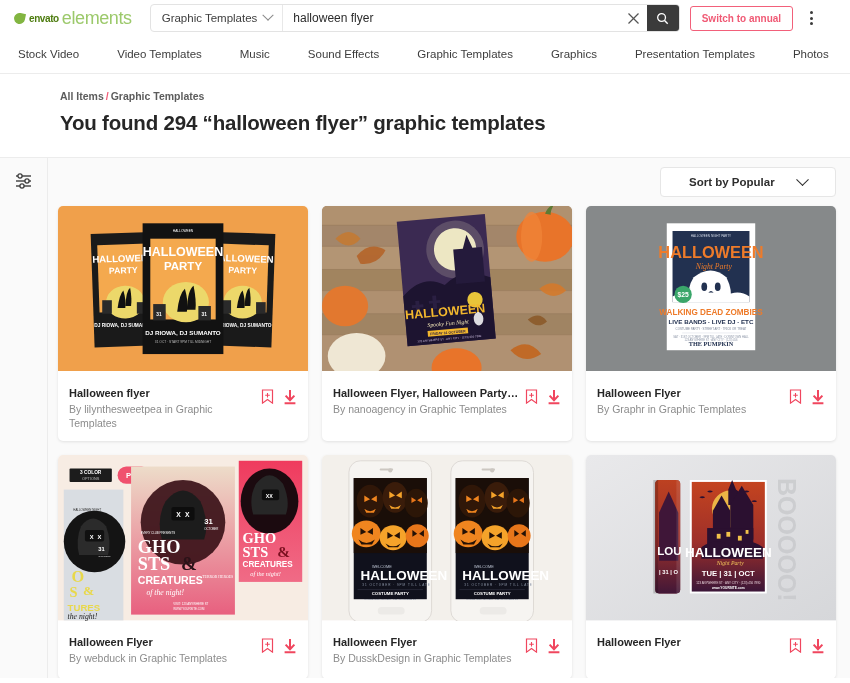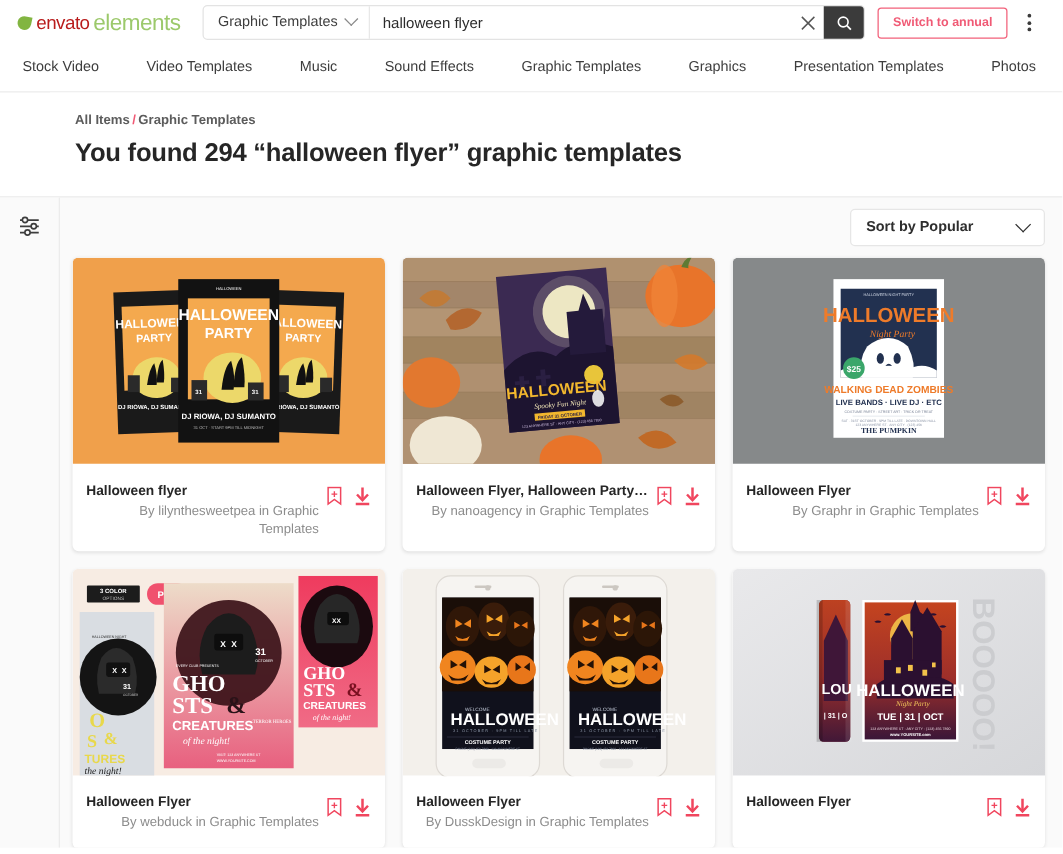--- a/index.html
+++ b/index.html
@@ -20,21 +20,21 @@
     background: #fff;
     gap: 10px;
   }
   .logo { display: flex; align-items: center; gap: 3px; flex: 0 0 auto; }
   .logo-leaf {
     width: 11px; height: 11px; background: #82b541;
     border-radius: 50% 0 50% 50%;
     transform: rotate(12deg);
     margin-right: 1px;
   }
-  .logo-envato { font-size: 15px; font-weight: normal; color: #b91c1c; letter-spacing: -0.4px; }
+  .logo-envato { font-size: 10px; font-weight: bold; color: #4d7c0f; letter-spacing: -0.4px; }
   .logo-elements { font-size: 18px; font-weight: normal; color: #9cc96b; letter-spacing: -0.4px; }
 
   .searchwrap {
     flex: 1 1 auto;
     display: flex;
     align-items: stretch;
     height: 28px;
     border: 1px solid #e3e3e3;
     border-radius: 4px;
     background: #fff;
@@ -144,25 +144,25 @@
   .results-main { flex: 1 1 auto; padding: 0 14px 0 10px; overflow: hidden; }
 
   .sortrow {
     height: 48px;
     display: flex;
     align-items: center;
     justify-content: flex-end;
   }
   .sort-select {
     display: flex; align-items: center; justify-content: space-between;
-    width: 156px; height: 30px;
+    width: 176px; height: 30px;
     background: #fff;
     border: 1px solid #e6e6e6;
     border-radius: 4px;
-    padding: 0 12px;
+    padding: 0 28px;
     font-size: 11.5px;
     font-weight: bold;
     color: #2e2e2e;
     cursor: pointer;
   }
   .sort-chev {
     width: 9px; height: 9px;
     border-right: 1.6px solid #2e2e2e;
     border-bottom: 1.6px solid #2e2e2e;
     transform: rotate(45deg) translate(-2px,-2px);
@@ -190,21 +190,21 @@
     align-items: flex-start;
     gap: 6px;
     min-height: 52px;
   }
   .card-txt { flex: 1 1 auto; min-width: 0; }
   .card-title {
     font-size: 11px; font-weight: bold; color: #262626;
     white-space: nowrap; overflow: hidden; text-overflow: ellipsis;
     margin-bottom: 3px; cursor: pointer;
   }
-  .card-by { font-size: 10.5px; color: #8c8c8c; line-height: 1.35; text-align: right; }
+  .card-by { font-size: 10.5px; color: #8c8c8c; line-height: 1.35; }
   .card-acts { display: flex; gap: 9px; align-items: center; flex: 0 0 auto; padding-top: 2px; }
   .act { cursor: pointer; line-height: 0; }
 
   
   .art { position: absolute; inset: 0; }
 </style>
 </head>
 <body>
 
 <div class="topbar">

